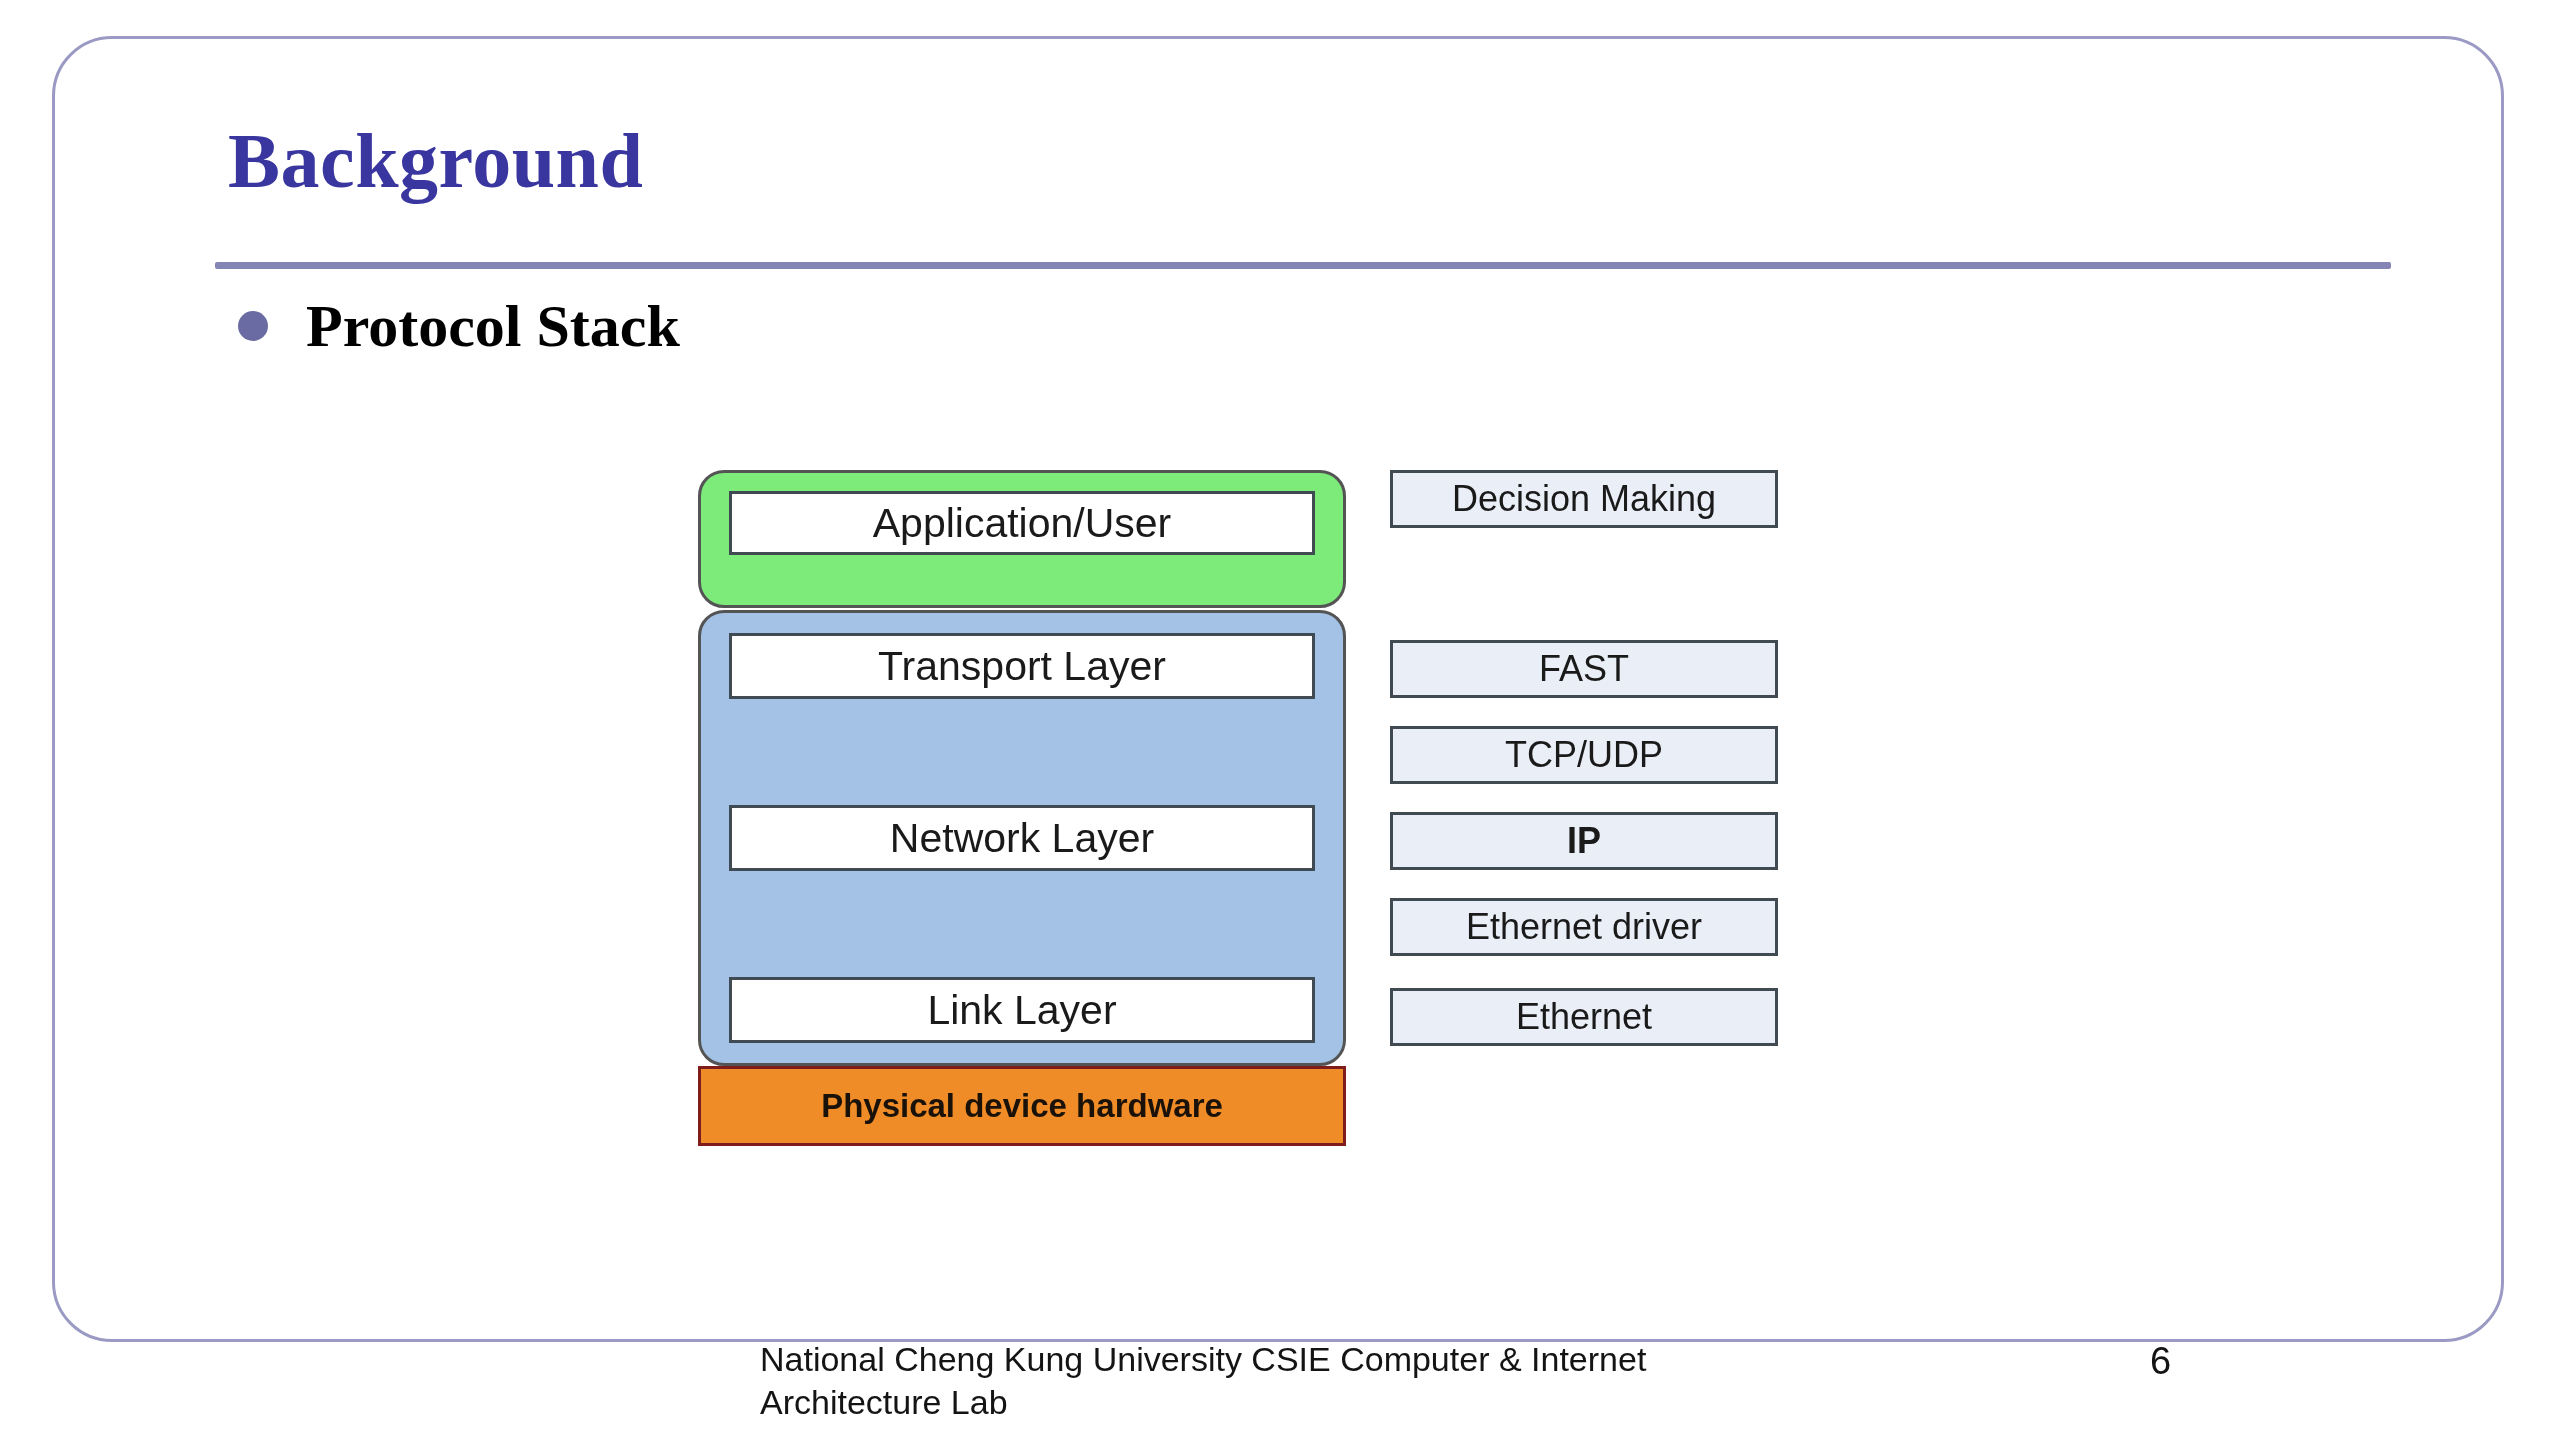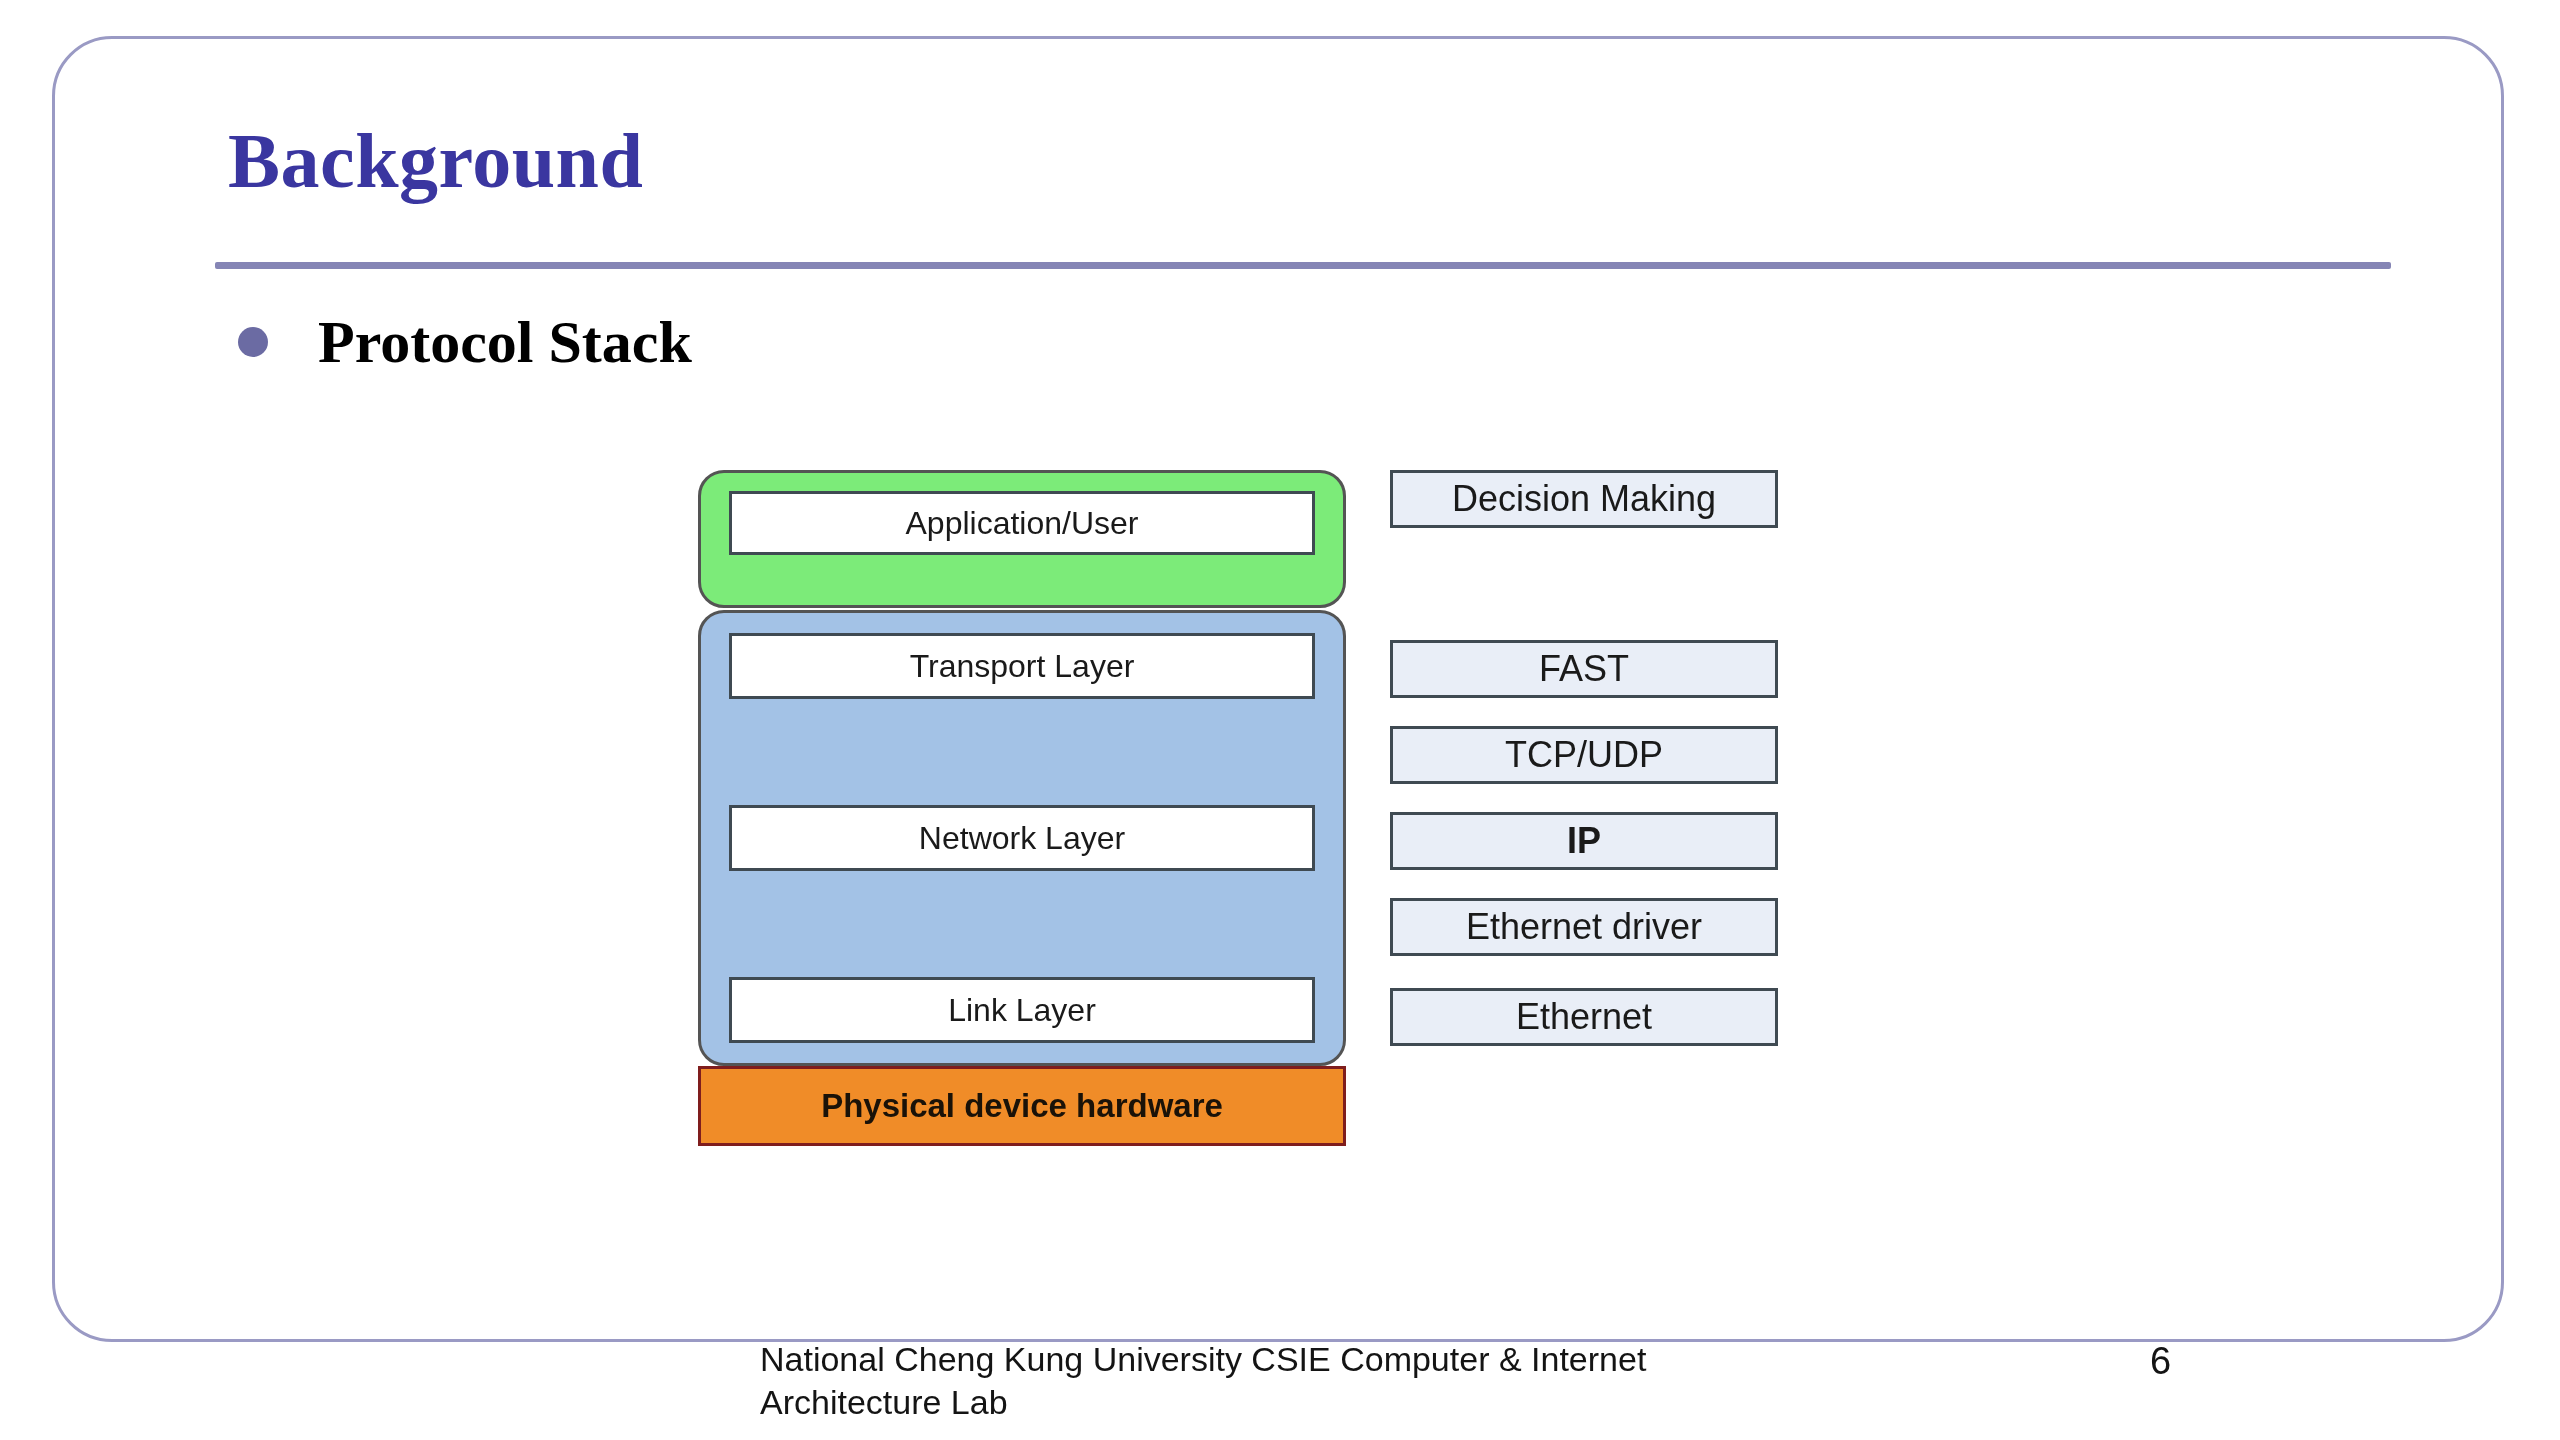--- a/index.html
+++ b/index.html
@@ -48,24 +48,24 @@
     width: 2176px;
     height: 7px;
     background: #8585b5;
     border-radius: 2px;
   }
 
   
   #bullet-row {
     position: absolute;
     left: 238px;
-    top: 312px;
-    display: flex;
-    align-items: center;
-    gap: 50px;
+    top: 296px;
+    display: flex;
+    align-items: center;
+    gap: 38px;
   }
   #bullet-dot {
     width: 30px;
     height: 30px;
     border-radius: 50%;
     background: #6b6ba3;
     flex: none;
   }
   #bullet-text {
     font-family: "Liberation Serif", serif;
@@ -116,21 +116,21 @@
 
   .inner-box {
     box-sizing: border-box;
     background: #ffffff;
     border: 3px solid #3f4a52;
     height: 66px;
     display: flex;
     align-items: center;
     justify-content: center;
     font-family: "Liberation Sans", sans-serif;
-    font-size: 32px;
+    font-size: 41px;
     color: #1a1a1a;
   }
   .group-green .inner-box {
     height: 64px;
   }
 
   #physical-box {
     box-sizing: border-box;
     background: #f08c28;
     border: 3px solid #7f1d1d;

